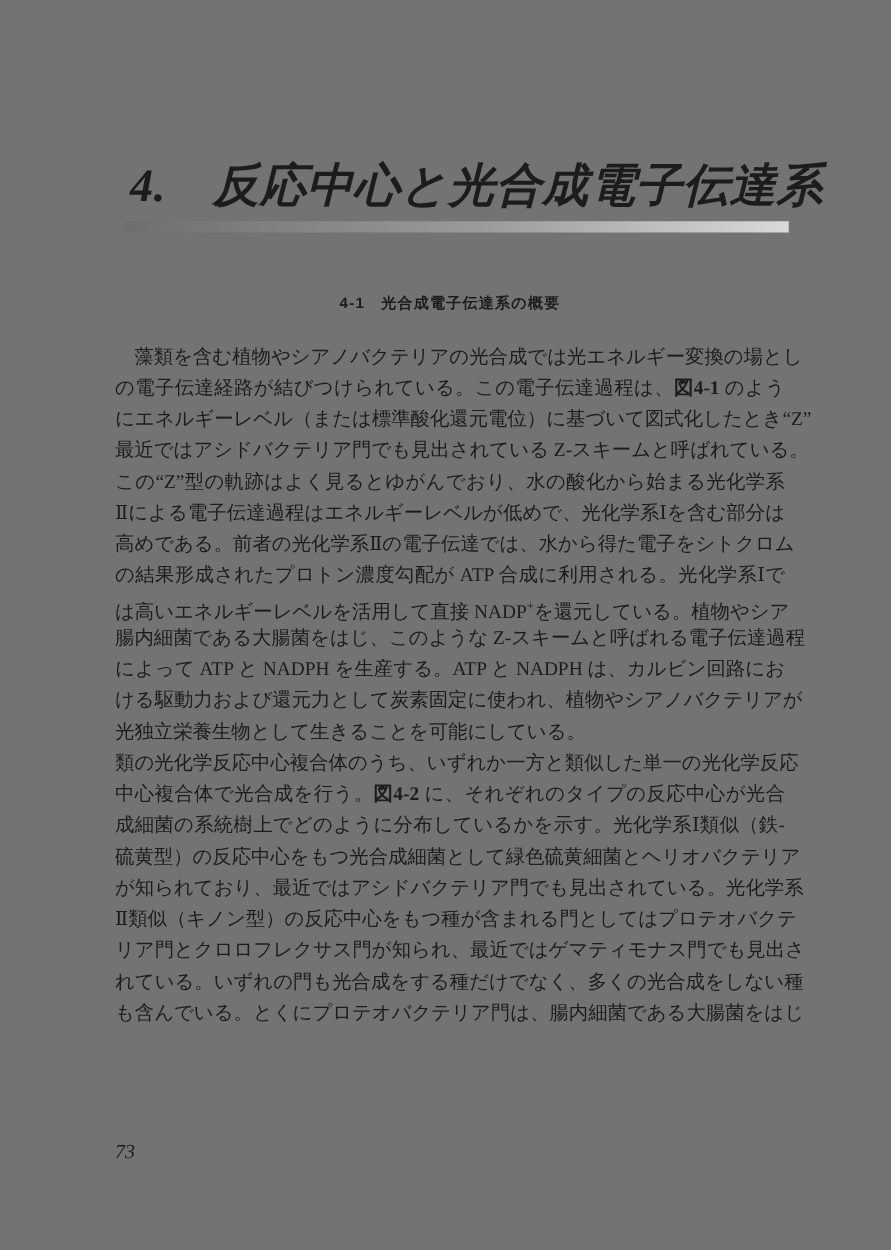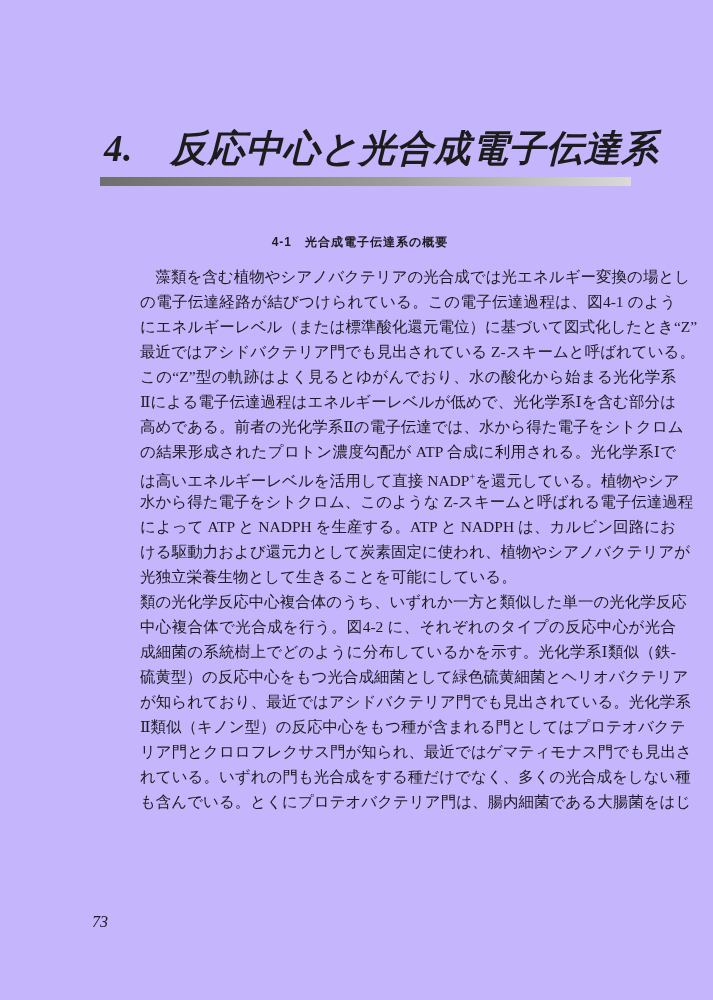--- a/index.html
+++ b/index.html
@@ -1,20 +1,20 @@
 <!DOCTYPE html>
 <html><head>
 <meta charset="utf-8">
 <style>
   html, body { margin: 0; padding: 0; background: #ffffff; }
   .page {
     position: relative;
     width: 713px;
     height: 1000px;
-    background: #c4b5fd;
+    background: #737373;
     color: #1c1c1c;
     font-family: "Liberation Serif", "DejaVu Serif", serif;
     overflow: hidden;
   }
   .chapter-title {
     position: absolute;
     left: 104px;
     top: 124px;
     width: 531px;
     margin: 0;
@@ -41,37 +41,36 @@
     margin: 0;
     text-align: center;
     font-size: 12px;
     font-weight: bold;
     font-family: "Liberation Sans", "DejaVu Sans", sans-serif;
     letter-spacing: 1px;
   }
   .body-text {
     position: absolute;
     left: 92px;
-    top: 264px;
+    top: 273px;
     width: 536px;
     font-size: 15.5px;
     line-height: 25px;
-    margin-left: 48px;
   }
   .line {
     text-align: justify;
     text-align-last: justify;
     text-justify: inter-ideograph;
     height: 25px;
     white-space: nowrap;
   }
   .line.no-just { text-align-last: left; }
   .line.indent { text-indent: 1em; }
   .s-i  { font-style: italic; }
-  .s-b  { font-weight: normal; }
+  .s-b  { font-weight: bold; }
   .s-subi { font-style: italic; font-size: 0.65em; vertical-align: -0.25em; }
   .s-sup  { font-size: 0.65em; vertical-align: super; }
   .page-number {
     position: absolute;
     left: 92px;
     top: 913px;
     width: 536px;
     text-align: left;
     font-size: 16px;
     font-style: italic;
@@ -88,21 +87,21 @@
   <div class="body-text">
       <div class="line indent"><span>藻類を含む植物やシアノバクテリアの光合成では光エネルギー変換の場とし</span></div>
       <div class="line"><span>の電子伝達経路が結びつけられている。この電子伝達過程は、</span><span class="s-b">図4-1</span><span> のよう</span></div>
       <div class="line"><span>にエネルギーレベル（または標準酸化還元電位）に基づいて図式化したとき“Z”</span></div>
       <div class="line"><span>最近ではアシドバクテリア門でも見出されている Z-スキームと呼ばれている。</span></div>
       <div class="line"><span>この“Z”型の軌跡はよく見るとゆがんでおり、水の酸化から始まる光化学系</span></div>
       <div class="line"><span>Ⅱによる電子伝達過程はエネルギーレベルが低めで、光化学系Ⅰを含む部分は</span></div>
       <div class="line"><span>高めである。前者の光化学系Ⅱの電子伝達では、水から得た電子をシトクロム</span></div>
       <div class="line"><span>の結果形成されたプロトン濃度勾配が ATP 合成に利用される。光化学系Ⅰで</span></div>
       <div class="line"><span>は高いエネルギーレベルを活用して直接 NADP</span><span class="s-sup">+</span><span>を還元している。植物やシア</span></div>
-      <div class="line"><span>水から得た電子をシトクロム、このような Z-スキームと呼ばれる電子伝達過程</span></div>
+      <div class="line"><span>腸内細菌である大腸菌をはじ、このような Z-スキームと呼ばれる電子伝達過程</span></div>
       <div class="line"><span>によって ATP と NADPH を生産する。ATP と NADPH は、カルビン回路にお</span></div>
       <div class="line"><span>ける駆動力および還元力として炭素固定に使われ、植物やシアノバクテリアが</span></div>
       <div class="line no-just"><span>光独立栄養生物として生きることを可能にしている。</span></div>
       <div class="line"><span>類の光化学反応中心複合体のうち、いずれか一方と類似した単一の光化学反応</span></div>
       <div class="line"><span>中心複合体で光合成を行う。</span><span class="s-b">図4-2</span><span> に、それぞれのタイプの反応中心が光合</span></div>
       <div class="line"><span>成細菌の系統樹上でどのように分布しているかを示す。光化学系Ⅰ類似（鉄-</span></div>
       <div class="line"><span>硫黄型）の反応中心をもつ光合成細菌として緑色硫黄細菌とヘリオバクテリア</span></div>
       <div class="line"><span>が知られており、最近ではアシドバクテリア門でも見出されている。光化学系</span></div>
       <div class="line"><span>Ⅱ類似（キノン型）の反応中心をもつ種が含まれる門としてはプロテオバクテ</span></div>
       <div class="line"><span>リア門とクロロフレクサス門が知られ、最近ではゲマティモナス門でも見出さ</span></div>

